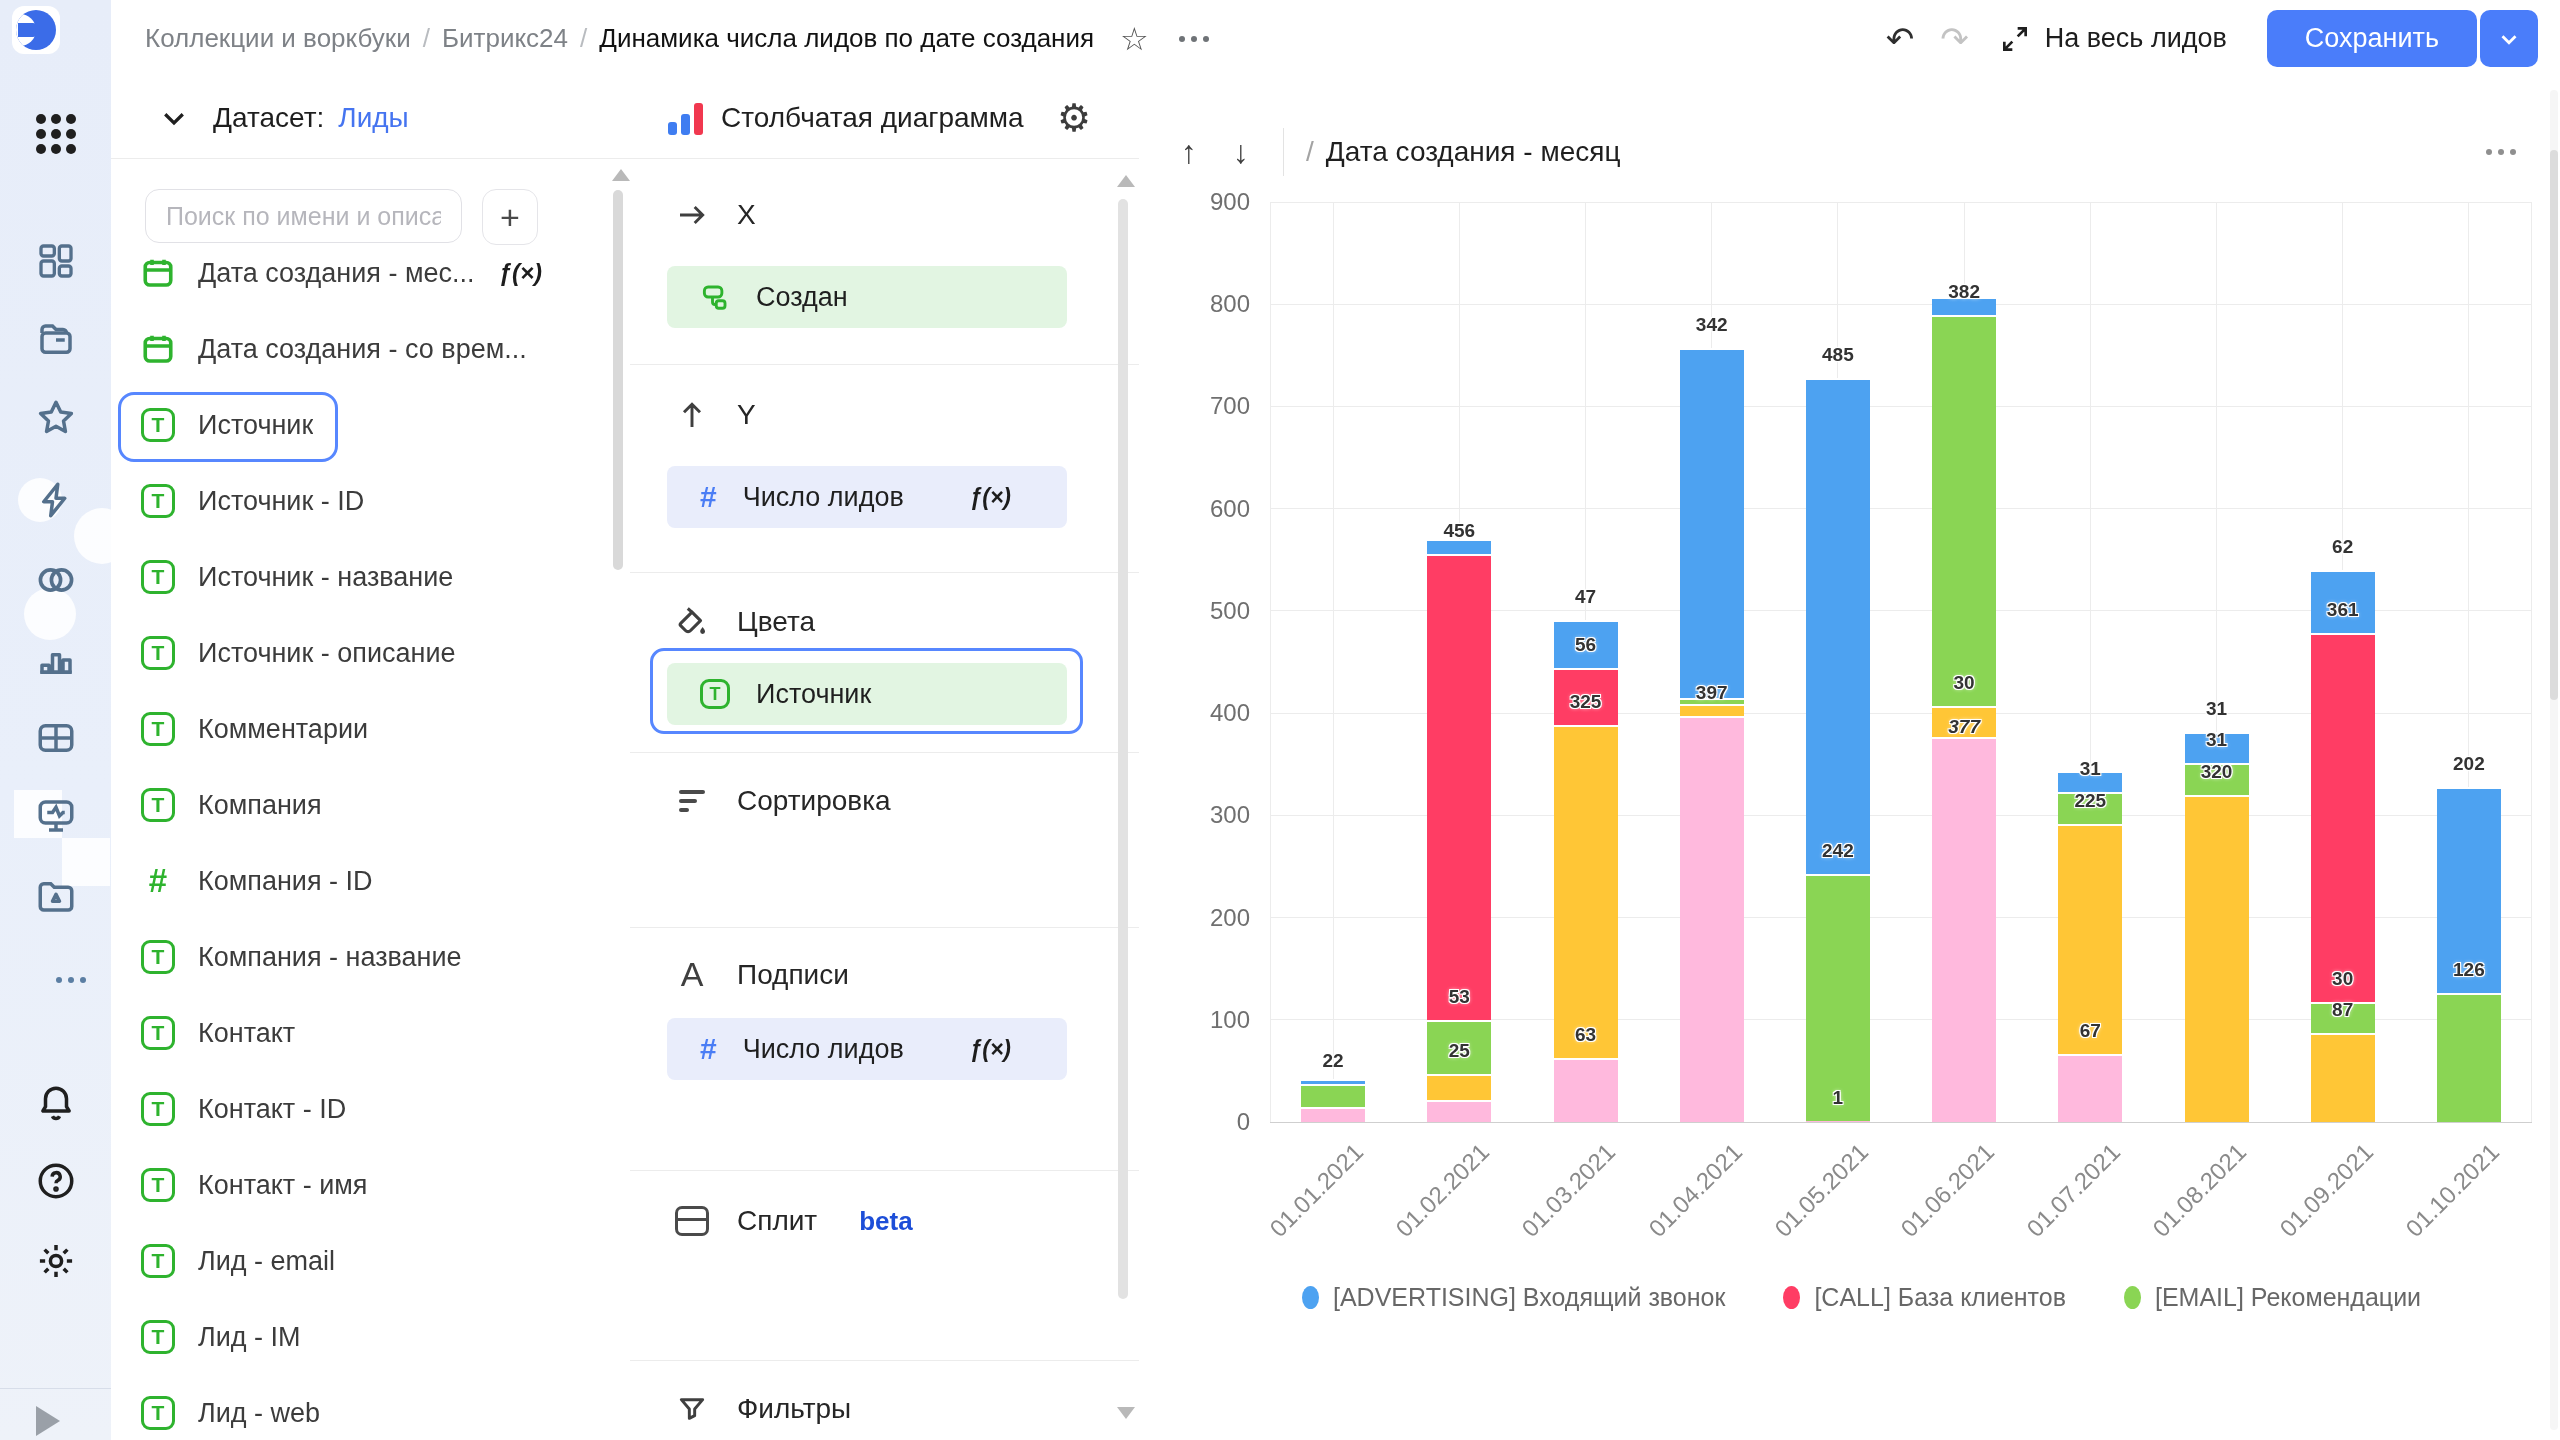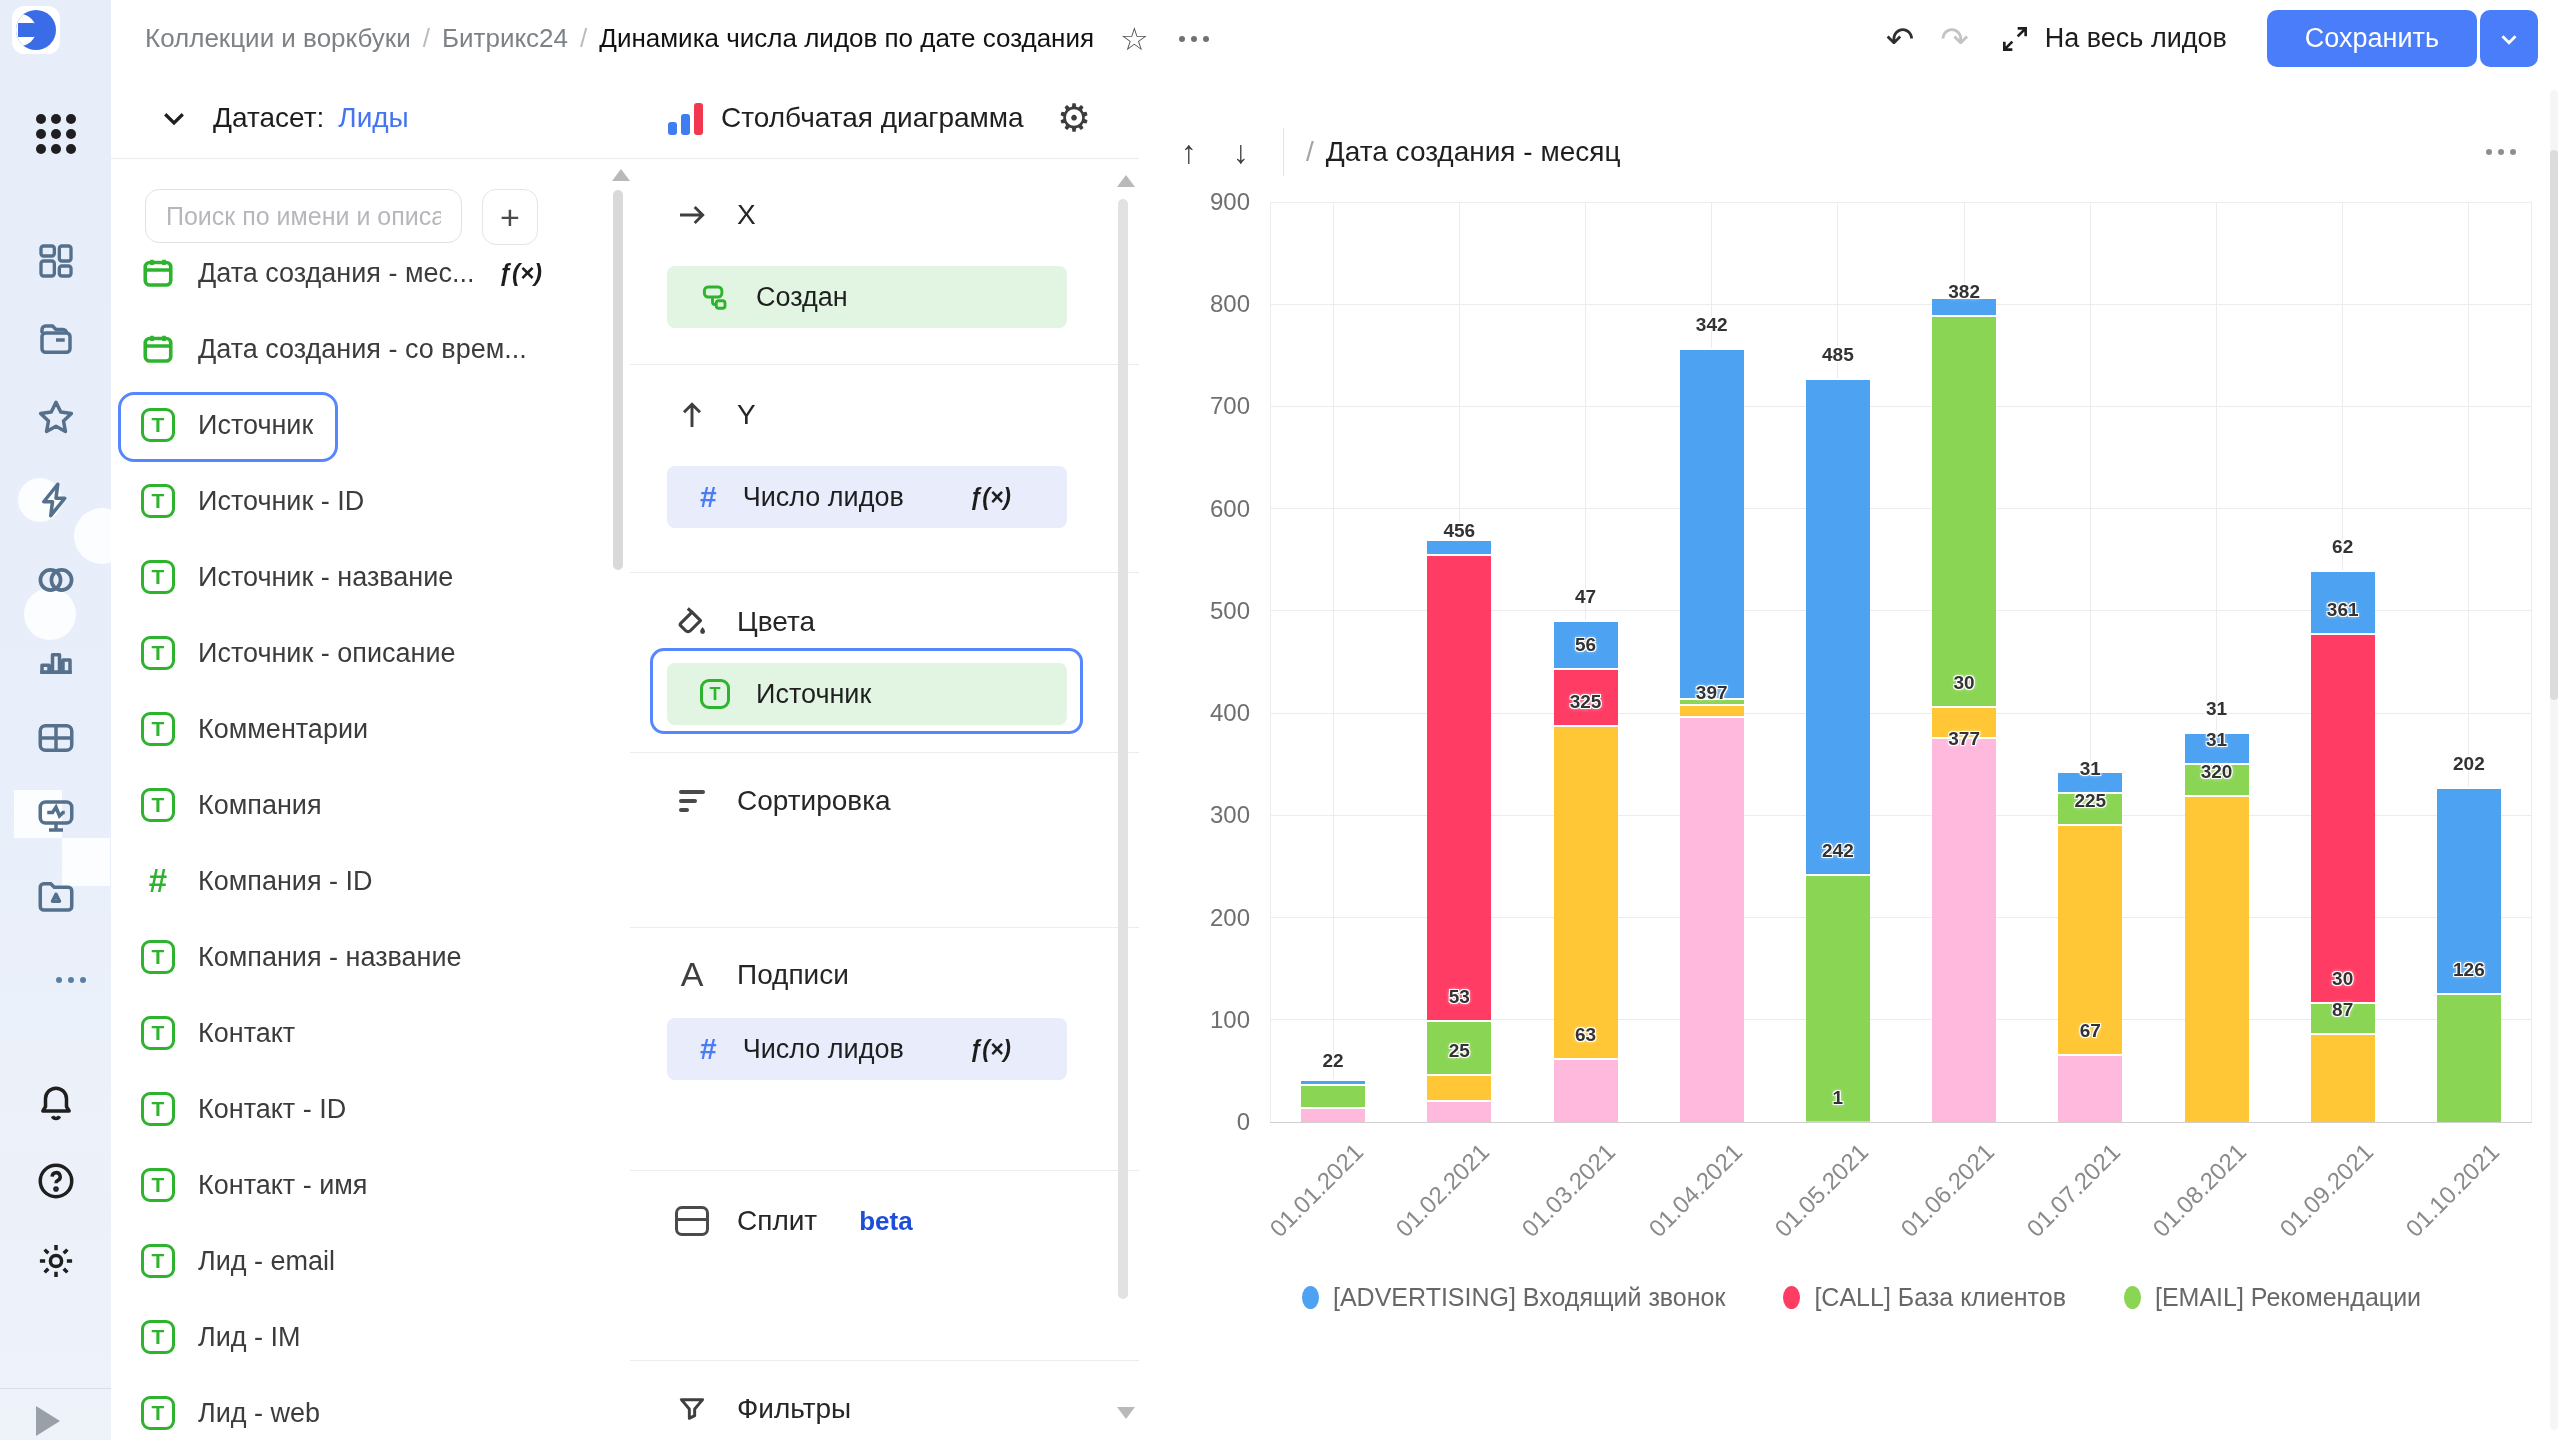--- a/index.html
+++ b/index.html
@@ -621,21 +621,21 @@
         <div class="blabel" style="left: 567.9px; top: 884.978px;">1</div>
         <div class="blabel" style="left: 567.9px; top: 637.6px;">242</div>
         <div class="blabel" style="left: 567.9px; top: 141.822px;">485</div>
         <div class="xlab" style="right: 678.1px; top: 936px;">01.05.2021</div>
         <div class="bar" style="left: 662.1px; height: 920px;">
           <div class="seg" style="bottom: 0px; height: 385.378px; background: rgb(255, 185, 221); border-top: 2px solid rgb(255, 255, 255);"></div>
           <div class="seg" style="bottom: 385.378px; height: 30.6667px; background: rgb(255, 198, 54); border-top: 2px solid rgb(255, 255, 255);"></div>
           <div class="seg" style="bottom: 416.044px; height: 390.489px; background: rgb(138, 213, 84); border-top: 2px solid rgb(255, 255, 255);"></div>
           <div class="seg" style="bottom: 806.533px; height: 18.4px; background: rgb(77, 162, 241); border-top: 2px solid rgb(255, 255, 255);"></div>
         </div>
-        <div class="blabel" style="left: 694.1px; top: 526px;">377</div>
+        <div class="blabel" style="left: 694.1px; top: 514px; font-style: italic;">377</div>
         <div class="blabel" style="left: 694.1px; top: 469.956px;">30</div>
         <div class="blabel" style="left: 694.1px; top: 79.4667px;">382</div>
         <div class="xlab" style="right: 551.9px; top: 936px;">01.06.2021</div>
         <div class="bar" style="left: 788.3px; height: 920px;">
           <div class="seg" style="bottom: 0px; height: 68.4889px; background: rgb(255, 185, 221); border-top: 2px solid rgb(255, 255, 255);"></div>
           <div class="seg" style="bottom: 68.4889px; height: 230px; background: rgb(255, 198, 54); border-top: 2px solid rgb(255, 255, 255);"></div>
           <div class="seg" style="bottom: 298.489px; height: 31.6889px; background: rgb(138, 213, 84); border-top: 2px solid rgb(255, 255, 255);"></div>
           <div class="seg" style="bottom: 330.178px; height: 20.4444px; background: rgb(77, 162, 241); border-top: 2px solid rgb(255, 255, 255);"></div>
         </div>
         <div class="blabel" style="left: 820.3px; top: 817.511px;">67</div>

